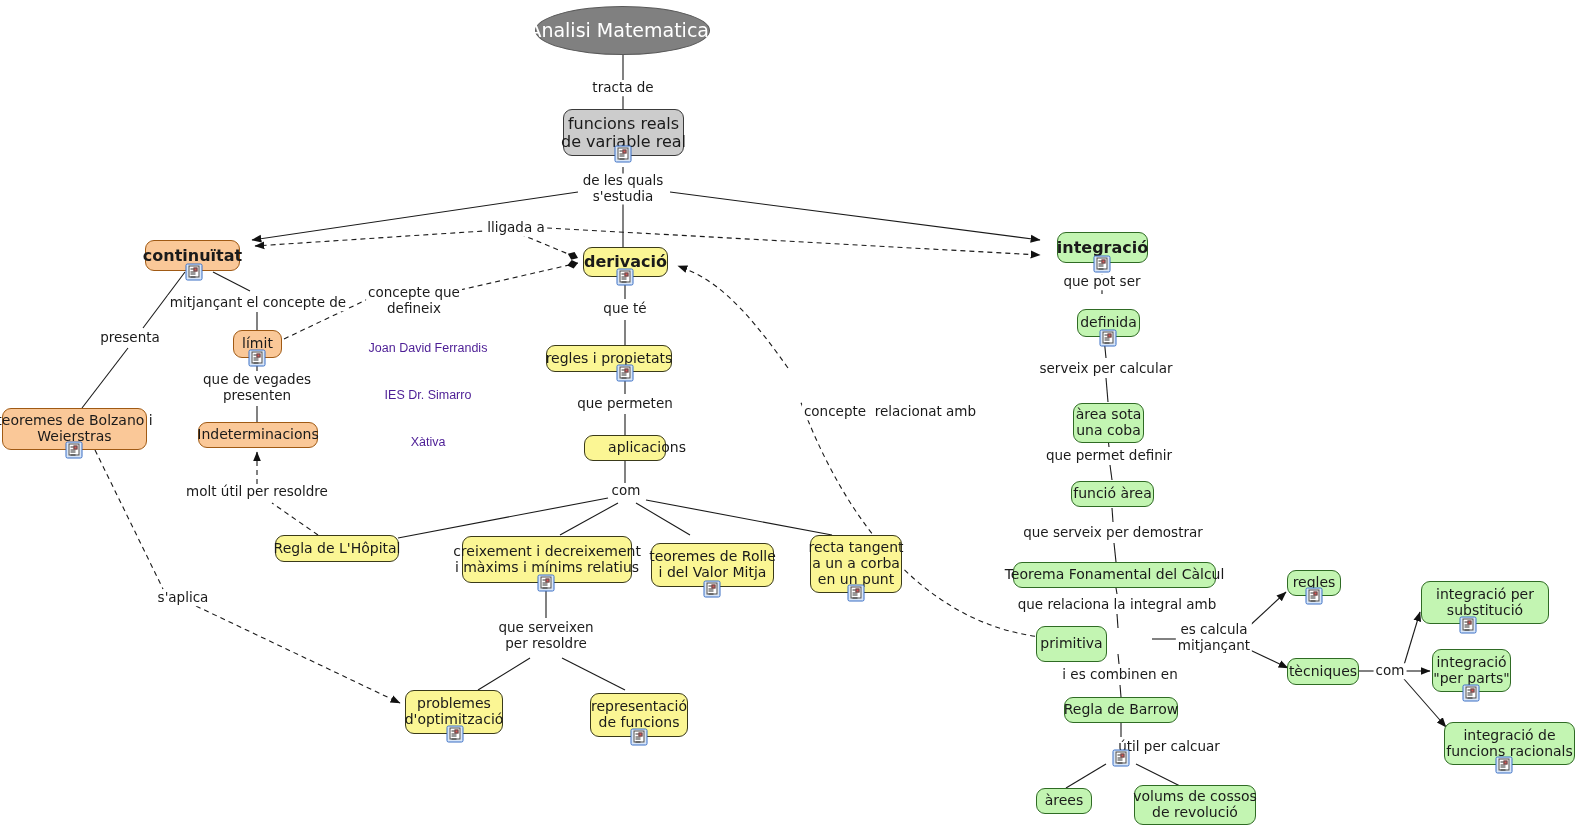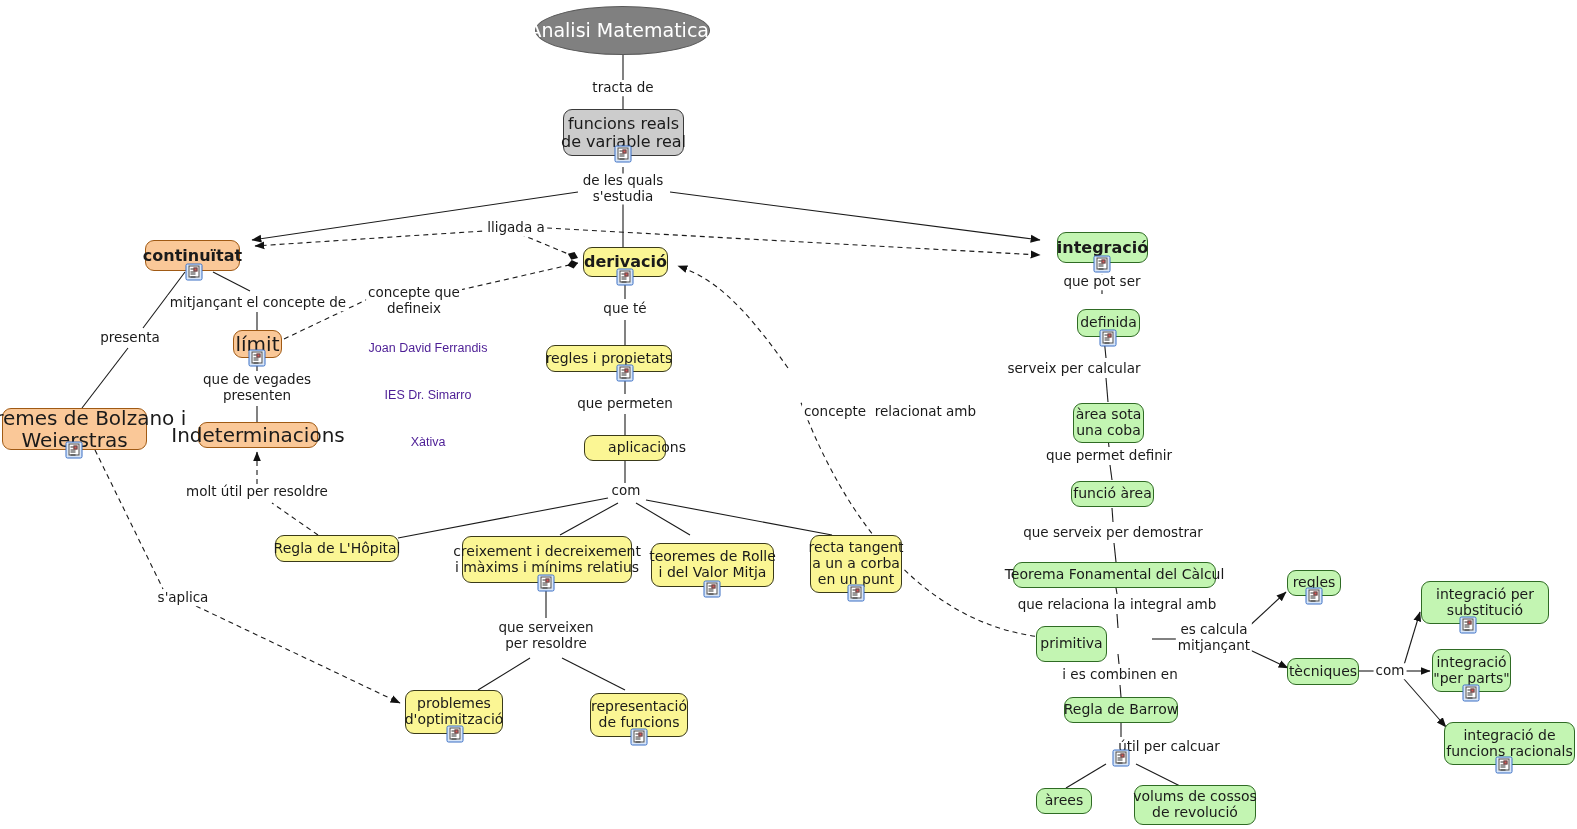--- a/index.html
+++ b/index.html
@@ -47,21 +47,21 @@
   .n-gray {
     background: #cccccc;
     border: 1.4px solid #3a3a3a;
     color: #1a1a1a;
     font-size: 16px;
   }
   .n-orange {
     background: #fac898;
     border: 1.4px solid #a05a14;
     color: #1a1a1a;
-    font-size: 20px;
+    font-size: 14px;
   }
   .n-yellow {
     background: #fbf694;
     border: 1.4px solid #3a3a1a;
     color: #1a1a1a;
     font-size: 14px;
   }
   .n-green {
     background: #c3f5b2;
     border: 1.4px solid #2f6b24;
@@ -557,21 +557,21 @@
 presenten</div>
   <div class="elabel" style="left:625px; top:309px;">que té</div>
   <div class="elabel" style="left:625px; top:404px;">que permeten</div>
   <div class="elabel" style="left:626px; top:491px;">com</div>
   <div class="elabel" style="left:257px; top:492px;">molt útil per resoldre</div>
   <div class="elabel" style="left:183px; top:598px;">s'aplica</div>
   <div class="elabel" style="left:546px; top:636px;">que serveixen
 per resoldre</div>
   <div class="elabel" style="left:890px; top:412px;">concepte  relacionat amb</div>
   <div class="elabel" style="left:1102px; top:282px;">que pot ser</div>
-  <div class="elabel" style="left:1074px; top:369px;">serveix per calcular</div>
+  <div class="elabel" style="left:1106px; top:369px;">serveix per calcular</div>
   <div class="elabel" style="left:1109px; top:456px;">que permet definir</div>
   <div class="elabel" style="left:1113px; top:533px;">que serveix per demostrar</div>
   <div class="elabel" style="left:1117px; top:605px;">que relaciona la integral amb</div>
   <div class="elabel" style="left:1214px; top:638px;">es calcula
 mitjançant</div>
   <div class="elabel" style="left:1120px; top:675px;">i es combinen en</div>
   <div class="elabel" style="left:1121px; top:747px;margin-left:48px;">útil per calcuar</div>
   <div class="elabel" style="left:1390px; top:671px;">com</div>
 
   <div class="credit" style="left:428px; top:396px;">

